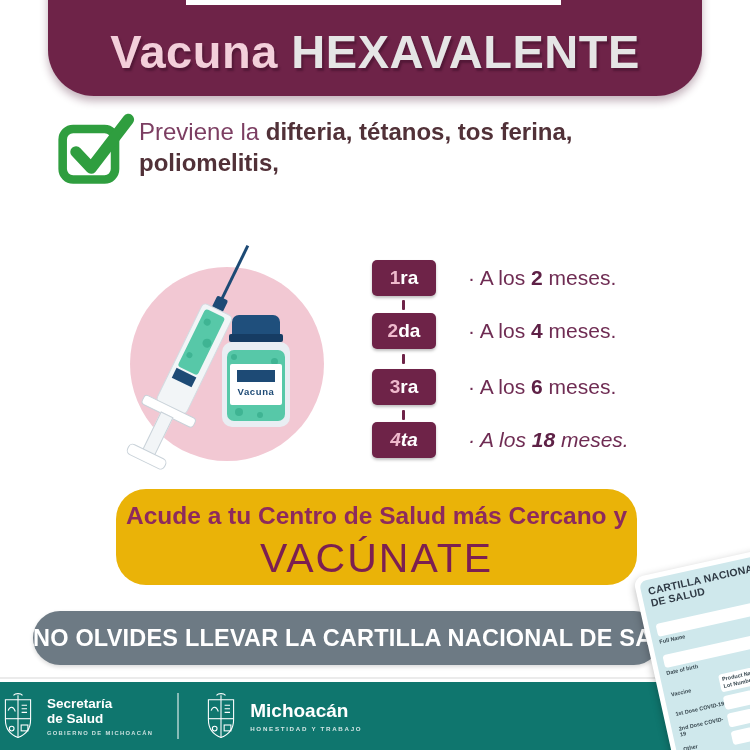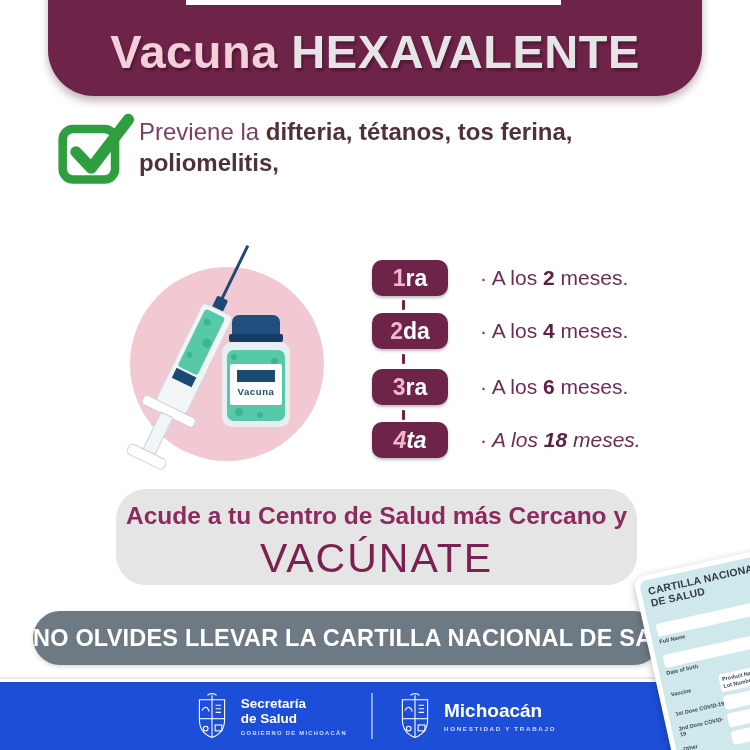--- a/index.html
+++ b/index.html
@@ -59,33 +59,33 @@
   .vial-body{position:absolute;left:0;top:27px;width:68px;height:85px;background:#e9eef3;border-radius:10px;}
   .vial-liquid{position:absolute;left:5px;top:8px;width:58px;height:71px;background:#57c8a8;border-radius:7px;}
   .vial-label{position:absolute;left:8px;top:22px;width:52px;height:41px;background:#ffffff;border-radius:2px;text-align:center;}
   .vial-bar{margin:6px auto 4px;width:38px;height:12px;background:#1d4a75;}
   .vial-text{font-size:9.5px;font-weight:700;color:#1d4a75;letter-spacing:.6px;}
 
   
   .doses{position:absolute;left:372px;top:260px;width:310px;height:210px;}
   .dose-row{position:absolute;left:0;height:36px;display:flex;align-items:center;}
   .dose-pill{
-    width:76px;height:36px;background:#6e2348;border-radius:10px;
-    text-align:center;line-height:36px;font-size:23px;font-weight:800;color:#ffffff;
+    width:64px;height:36px;background:#6e2348;border-radius:5px;
+    text-align:center;line-height:36px;font-size:19px;font-weight:800;color:#ffffff;
     box-shadow:0 2px 3px rgba(0,0,0,.25);flex:0 0 auto;
   }
   .dose-pill .num{color:#efb9cc;}
   .dose-text{margin-left:32px;font-size:21px;color:#6f2c53;white-space:nowrap;}
   .dose-text .val{font-weight:800;color:#5e2146;}
   .dash{position:absolute;left:30px;width:3px;height:10px;background:#6e2348;border-radius:1px;}
 
   
   .cta{
     position:absolute;left:116px;top:489px;width:521px;height:96px;
-    background:#e5e5e5;border-radius:30px;text-align:center;z-index:1;
+    background:#eab308;border-radius:30px;text-align:center;z-index:1;
   }
   .cta-line1{padding-top:13px;font-size:24.5px;font-weight:700;color:#8d2a5d;white-space:nowrap;}
   .cta-line2{font-size:41px;font-weight:400;color:#7c1f51;letter-spacing:2px;margin-top:5px;}
 
   
   .reminder{
     position:absolute;left:33px;top:611px;width:628px;height:54px;
     background:#6d7a84;border-radius:27px;color:#ffffff;text-align:center;
     line-height:54px;font-size:23.5px;font-weight:700;letter-spacing:.2px;
     white-space:nowrap;z-index:2;box-shadow:0 2px 4px rgba(0,0,0,.15);
@@ -105,22 +105,22 @@
   .card-lbl{font-size:5.5px;color:#3a4a52;margin-top:2px;font-weight:700;}
   .card-table{position:absolute;left:7px;top:108px;right:6px;}
   .card-row{display:flex;align-items:stretch;margin-bottom:4px;}
   .card-row-lbl{flex:0 0 50px;font-size:5.5px;color:#3a4a52;font-weight:700;display:flex;align-items:center;}
   .card-row-bar{flex:1;background:#ffffff;border-radius:3px;min-height:14px;padding:2px 3px;box-sizing:border-box;}
   .card-tiny{font-size:5.5px;color:#3a4a52;font-weight:700;line-height:7px;}
 
   
   .footer-hairline{position:absolute;left:0;top:677px;width:750px;height:2px;background:#ebebeb;z-index:1;}
   .footer{
-    position:absolute;left:0;top:682px;width:750px;height:68px;background:#1d4ed8;z-index:3;
-    display:flex;align-items:center;justify-content:center;gap:24px;color:#fff;
+    position:absolute;left:0;top:682px;width:750px;height:68px;background:#0f766e;z-index:3;
+    display:flex;align-items:center;justify-content:flex-start;gap:24px;color:#fff;
   }
   .logo-group{display:flex;align-items:center;gap:11px;}
   .f-title{font-size:13.5px;font-weight:800;line-height:15px;color:#ffffff;}
   .f-sub{font-size:5.8px;letter-spacing:1.3px;color:rgba(255,255,255,.78);margin-top:4px;font-weight:700;}
   .f-mich{font-size:19px;font-weight:800;color:#ffffff;}
   .f-mich-sub{font-size:6.2px;letter-spacing:1.7px;color:rgba(255,255,255,.82);margin-top:3px;font-weight:700;}
   .f-divider{width:2px;height:46px;background:rgba(255,255,255,.5);}
 </style>
 </head>
 <body>

